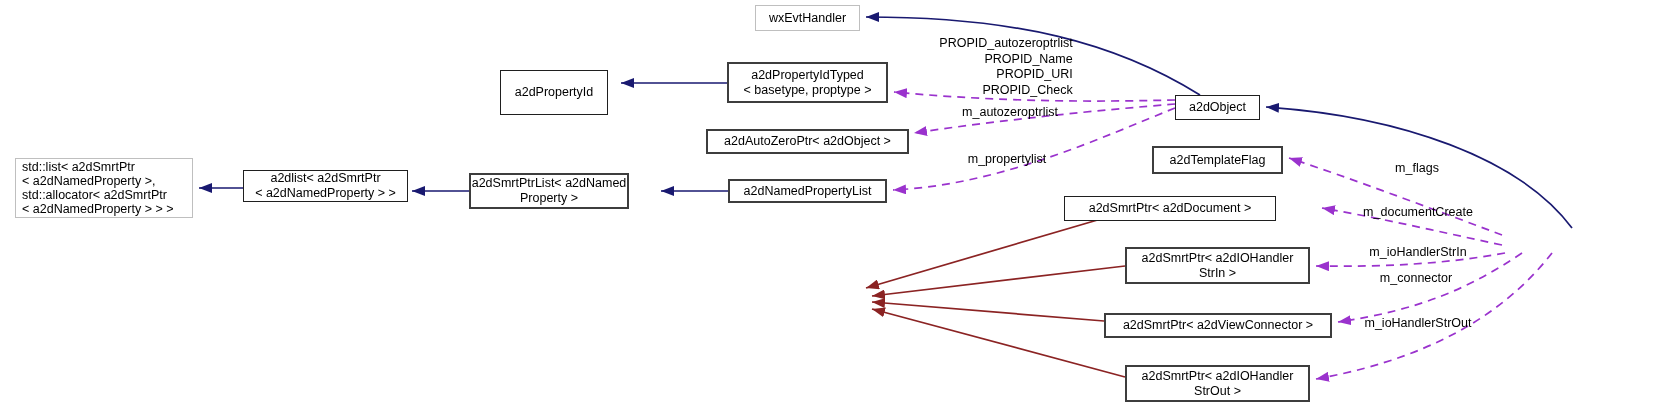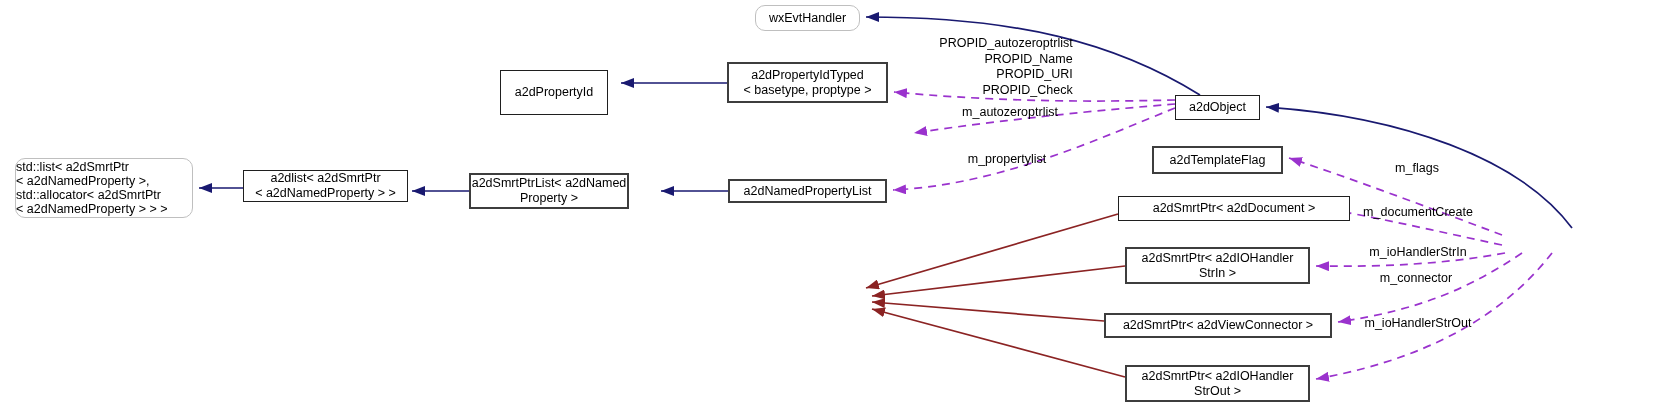--- a/index.html
+++ b/index.html
@@ -17,23 +17,23 @@
   .mk-inh{fill:var(--inheritance);}
   .mk-pinh{fill:var(--private-inheritance);}
   .mk-use{fill:var(--usage);}
   .node{
     position:absolute;box-sizing:border-box;
     background:#fff;border:1px solid var(--node-border,#1f1f1f);
     display:flex;flex-direction:column;justify-content:center;align-items:center;
     text-align:center;line-height:15px;white-space:nowrap;
   }
   .node.thick{border-width:2px;border-color:var(--node-border-strong,#3d3d3d);}
-  .node.ext{border-color:var(--external-border,#bfbfbf);border-radius:10px;}
+  .node.ext{border-color:var(--external-border,#bfbfbf);}
   .node.selected{background:var(--selected-fill,#c0c0c0);border-width:2px;border-color:var(--node-border-strong,#3d3d3d);}
-  .node.leftalign{align-items:flex-start;line-height:14px;text-align:left;}
+  .node.leftalign{align-items:flex-start;padding-left:6px;line-height:14px;text-align:left;}
   .elabel{
     position:absolute;transform:translateX(-50%);
     text-align:right;line-height:15.5px;white-space:nowrap;
   }
 </style>
 </head>
 <body>
 
 <div class="canvas">
 
@@ -99,30 +99,33 @@
 
   <div class="node thick" style="left:727px;top:62px;width:161px;height:41px">
     <div>a2dPropertyIdTyped</div>
     <div>&lt; basetype, proptype &gt;</div>
   </div>
 
   <div class="node ext" style="left:755px;top:5px;width:105px;height:26px">
     <div>wxEvtHandler</div>
   </div>
 
+  <div class="node thick" style="left:706px;top:129px;width:203px;height:25px">
+    <div>a2dAutoZeroPtr&lt; a2dObject &gt;</div>
+  </div>
 
   <div class="node" style="left:1175px;top:95px;width:85px;height:25px">
     <div>a2dObject</div>
   </div>
 
   <div class="node thick" style="left:1152px;top:146px;width:131px;height:28px">
     <div>a2dTemplateFlag</div>
   </div>
 
-  <div class="node" style="left:1118px;top:196px;width:232px;height:25px">
+  <div class="node" style="left:1064px;top:196px;width:212px;height:25px">
     <div>a2dSmrtPtr&lt; a2dDocument &gt;</div>
   </div>
 
   <div class="node thick" style="left:1125px;top:247px;width:185px;height:37px">
     <div>a2dSmrtPtr&lt; a2dIOHandler</div>
     <div>StrIn &gt;</div>
   </div>
 
   <div class="node thick" style="left:1104px;top:313px;width:228px;height:25px">
     <div>a2dSmrtPtr&lt; a2dViewConnector &gt;</div>

